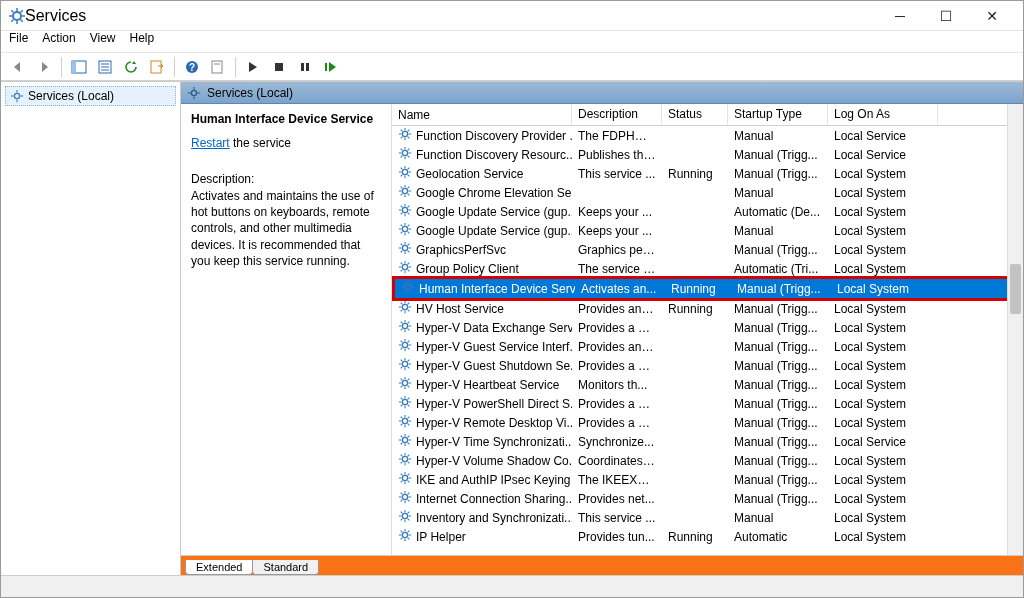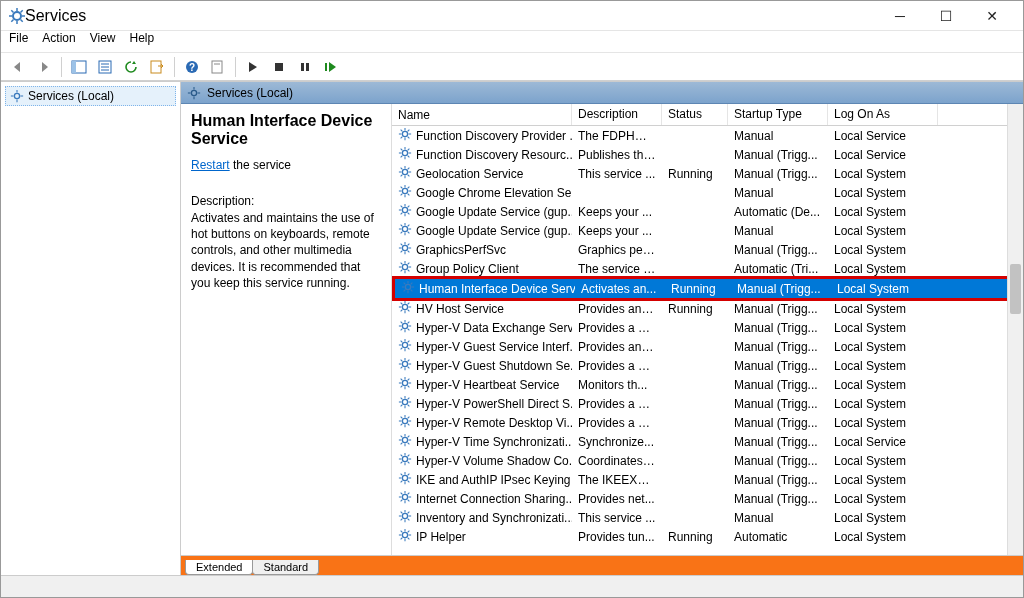--- a/index.html
+++ b/index.html
@@ -15,21 +15,21 @@
 .tb-sep { width: 1px; height: 20px; background: #d0d0d0; margin: 0 2px; }
 .tb-btn { width: 22px; height: 22px; display: flex; align-items: center; justify-content: center; }
 .content { flex: 1; display: flex; border-top: 1px solid #ccc; min-height: 0; }
 .left-tree { width: 180px; border-right: 1px solid #ccc; padding: 4px; }
 .tree-node { display: flex; align-items: center; gap: 4px; padding: 2px 4px; background: #e5f1fb; border: 1px dotted #7eb4ea; }
 .right-area { flex: 1; display: flex; flex-direction: column; min-width: 0; }
 .pane-header { height: 22px; background: linear-gradient(#9db9d6, #7ca3cc); display: flex; align-items: center; padding: 0 6px; color: #fff; font-size: 12px; border-bottom: 1px solid #5d86b3; gap: 6px; }
 .pane-header span { color: #000; }
 .pane-body { flex: 1; display: flex; min-height: 0; position: relative; }
 .detail { width: 210px; padding: 8px 10px; font-size: 12px; }
-.detail h3 { font-size: 16px; font-weight: bold; margin-bottom: 10px; }
+.detail h3 { font-size: 12px; font-weight: bold; margin-bottom: 10px; }
 .detail a { color: #0066cc; text-decoration: underline; }
 .detail .desc-label { margin-top: 22px; }
 .detail .desc { margin-top: 2px; line-height: 1.35; }
 .list-wrap { flex: 1; position: relative; border-left: 1px solid #ddd; min-width: 0; }
 .list-header { height: 22px; display: flex; border-bottom: 1px solid #d0d0d0; background: #fff; font-size: 12px; }
 .list-header .col { padding: 3px 6px; border-right: 1px solid #e5e5e5; white-space: nowrap; overflow: hidden; }
 .rows { overflow: hidden; }
 .row { height: 19px; display: flex; align-items: center; font-size: 12px; }
 .row .cell { padding: 0 6px; white-space: nowrap; overflow: hidden; text-overflow: ellipsis; }
 .row.selected { background: #0078d7; color: #fff; }

